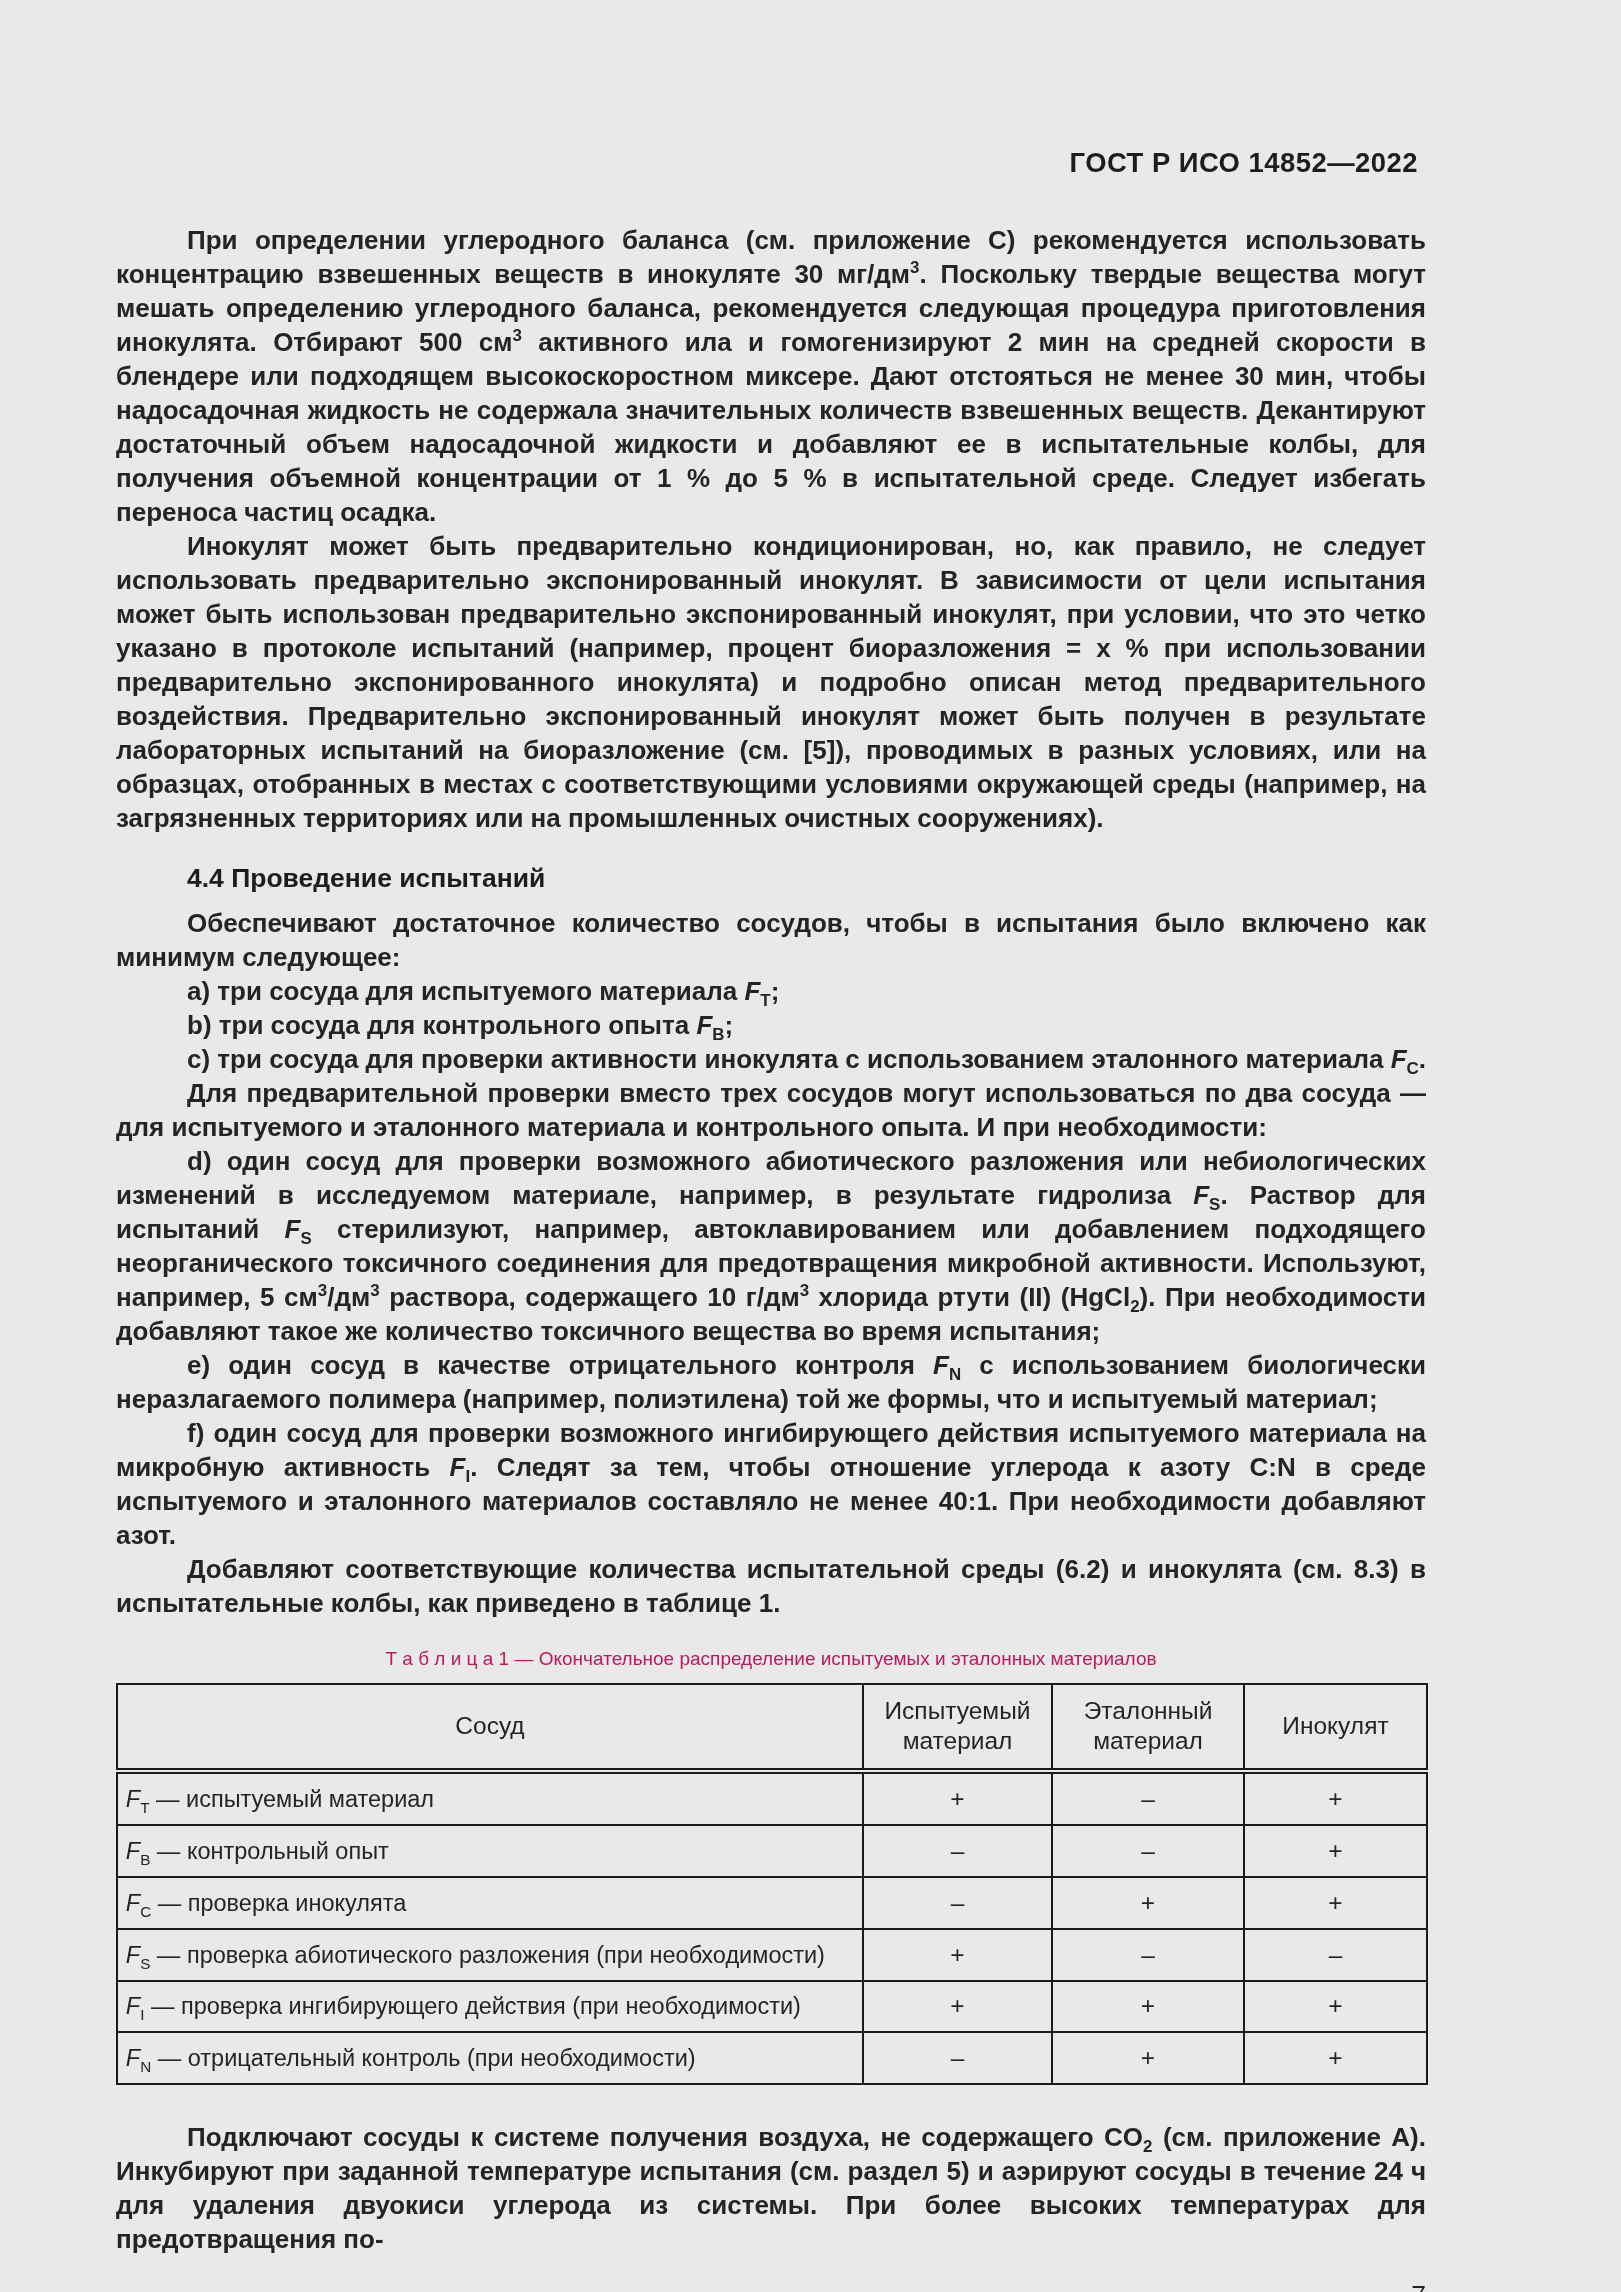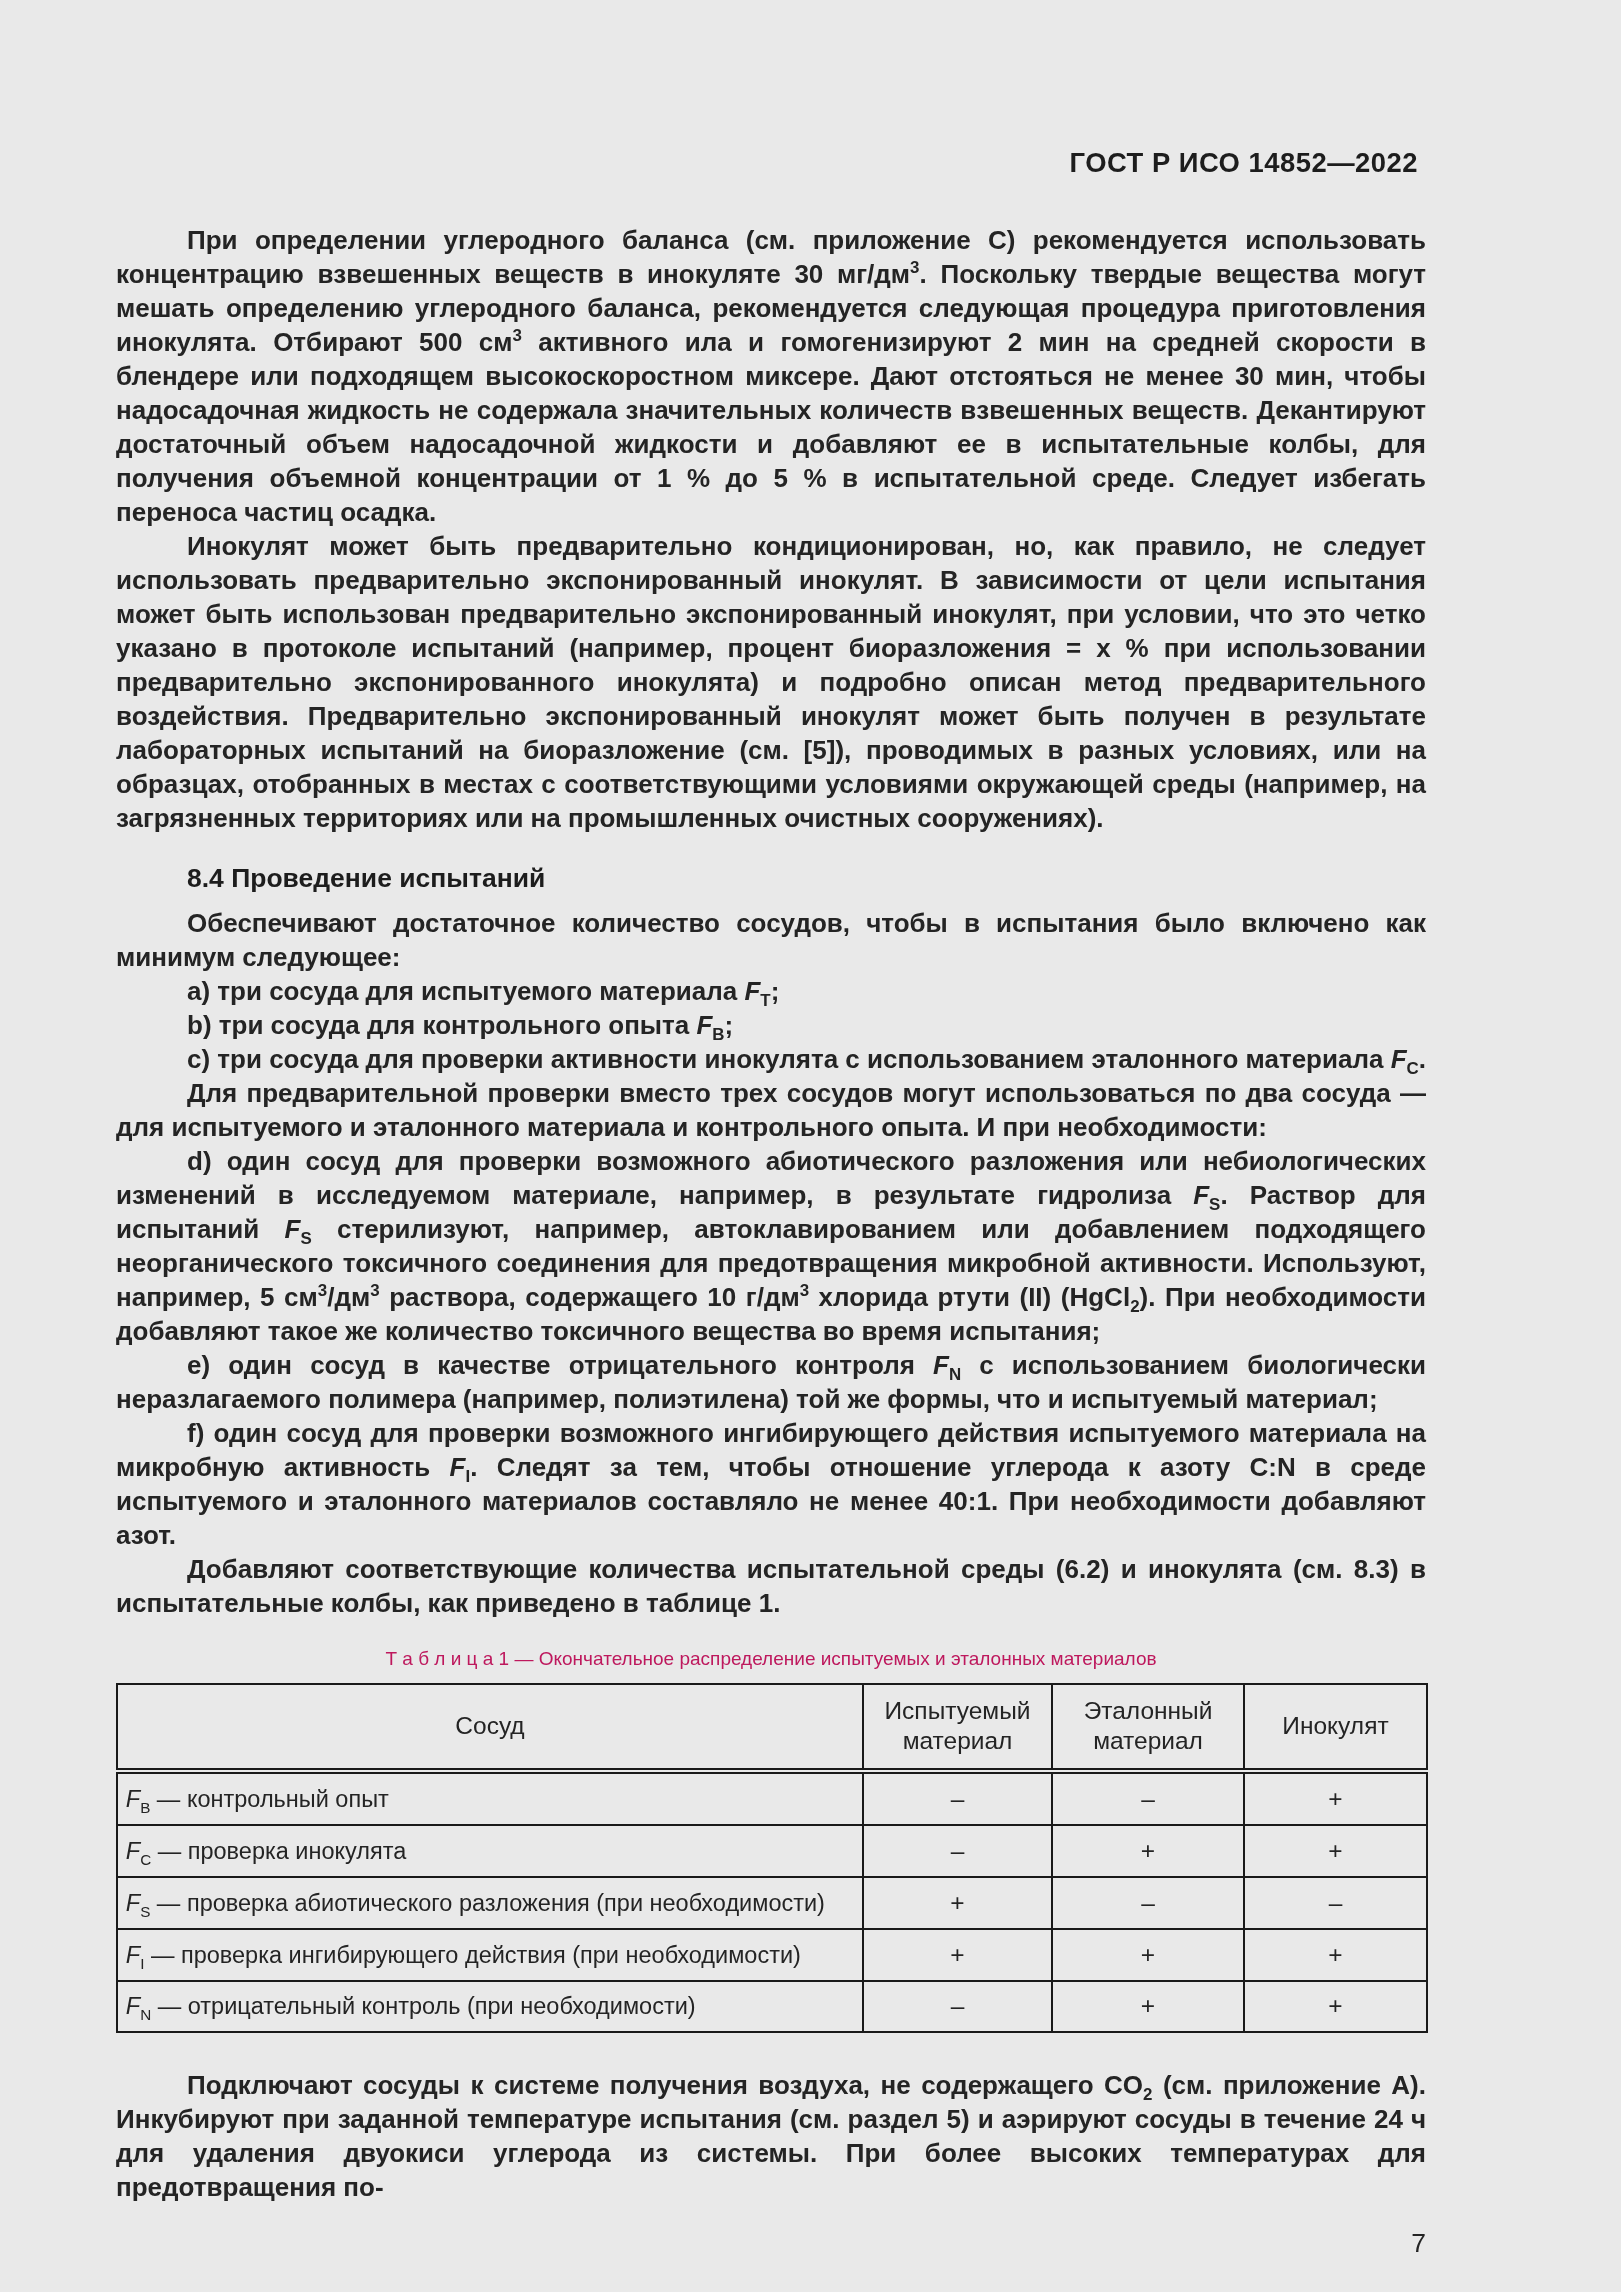--- a/index.html
+++ b/index.html
@@ -61,21 +61,21 @@
 <div class="page">
 
   <div class="doc-header">ГОСТ Р ИСО 14852—2022</div>
 
   <div class="content">
 
     <p class="para indent">При определении углеродного баланса (см. приложение С) рекомендуется использовать концентрацию взвешенных веществ в инокуляте 30 мг/дм<sup>3</sup>. Поскольку твердые вещества могут мешать определению углеродного баланса, рекомендуется следующая процедура приготовления инокулята. Отбирают 500 см<sup>3</sup> активного ила и гомогенизируют 2 мин на средней скорости в блендере или подходящем высокоскоростном миксере. Дают отстояться не менее 30 мин, чтобы надосадочная жидкость не содержала значительных количеств взвешенных веществ. Декантируют достаточный объем надосадочной жидкости и добавляют ее в испытательные колбы, для получения объемной концентрации от 1 % до 5 % в испытательной среде. Следует избегать переноса частиц осадка.</p>
 
     <p class="para indent">Инокулят может быть предварительно кондиционирован, но, как правило, не следует использовать предварительно экспонированный инокулят. В зависимости от цели испытания может быть использован предварительно экспонированный инокулят, при условии, что это четко указано в протоколе испытаний (например, процент биоразложения = x % при использовании предварительно экспонированного инокулята) и подробно описан метод предварительного воздействия. Предварительно экспонированный инокулят может быть получен в результате лабораторных испытаний на биоразложение (см. [5]), проводимых в разных условиях, или на образцах, отобранных в местах с соответствующими условиями окружающей среды (например, на загрязненных территориях или на промышленных очистных сооружениях).</p>
 
-    <h2 class="section-heading">8.4 Проведение испытаний</h2>
+    <h2 class="section-heading">4.4 Проведение испытаний</h2>
 
     <p class="para indent">Обеспечивают достаточное количество сосудов, чтобы в испытания было включено как минимум следующее:</p>
 
     <p class="para indent">a) три сосуда для испытуемого материала <i>F</i><sub>T</sub>;</p>
 
     <p class="para indent">b) три сосуда для контрольного опыта <i>F</i><sub>B</sub>;</p>
 
     <p class="para indent">c) три сосуда для проверки активности инокулята с использованием эталонного материала <i>F</i><sub>C</sub>.</p>
 
     <p class="para indent">Для предварительной проверки вместо трех сосудов могут использоваться по два сосуда — для испытуемого и эталонного материала и контрольного опыта. И при необходимости:</p>
@@ -99,20 +99,26 @@
       </colgroup>
       <thead>
         <tr>
           <th>Сосуд</th>
           <th>Испытуемый материал</th>
           <th>Эталонный материал</th>
           <th>Инокулят</th>
         </tr>
       </thead>
       <tbody>
+        <tr>
+          <td class="lbl"><i>F</i><sub>T</sub> — испытуемый материал</td>
+          <td class="c">+</td>
+          <td class="c">–</td>
+          <td class="c">+</td>
+        </tr>
         <tr>
           <td class="lbl"><i>F</i><sub>B</sub> — контрольный опыт</td>
           <td class="c">–</td>
           <td class="c">–</td>
           <td class="c">+</td>
         </tr>
         <tr>
           <td class="lbl"><i>F</i><sub>C</sub> — проверка инокулята</td>
           <td class="c">–</td>
           <td class="c">+</td>

